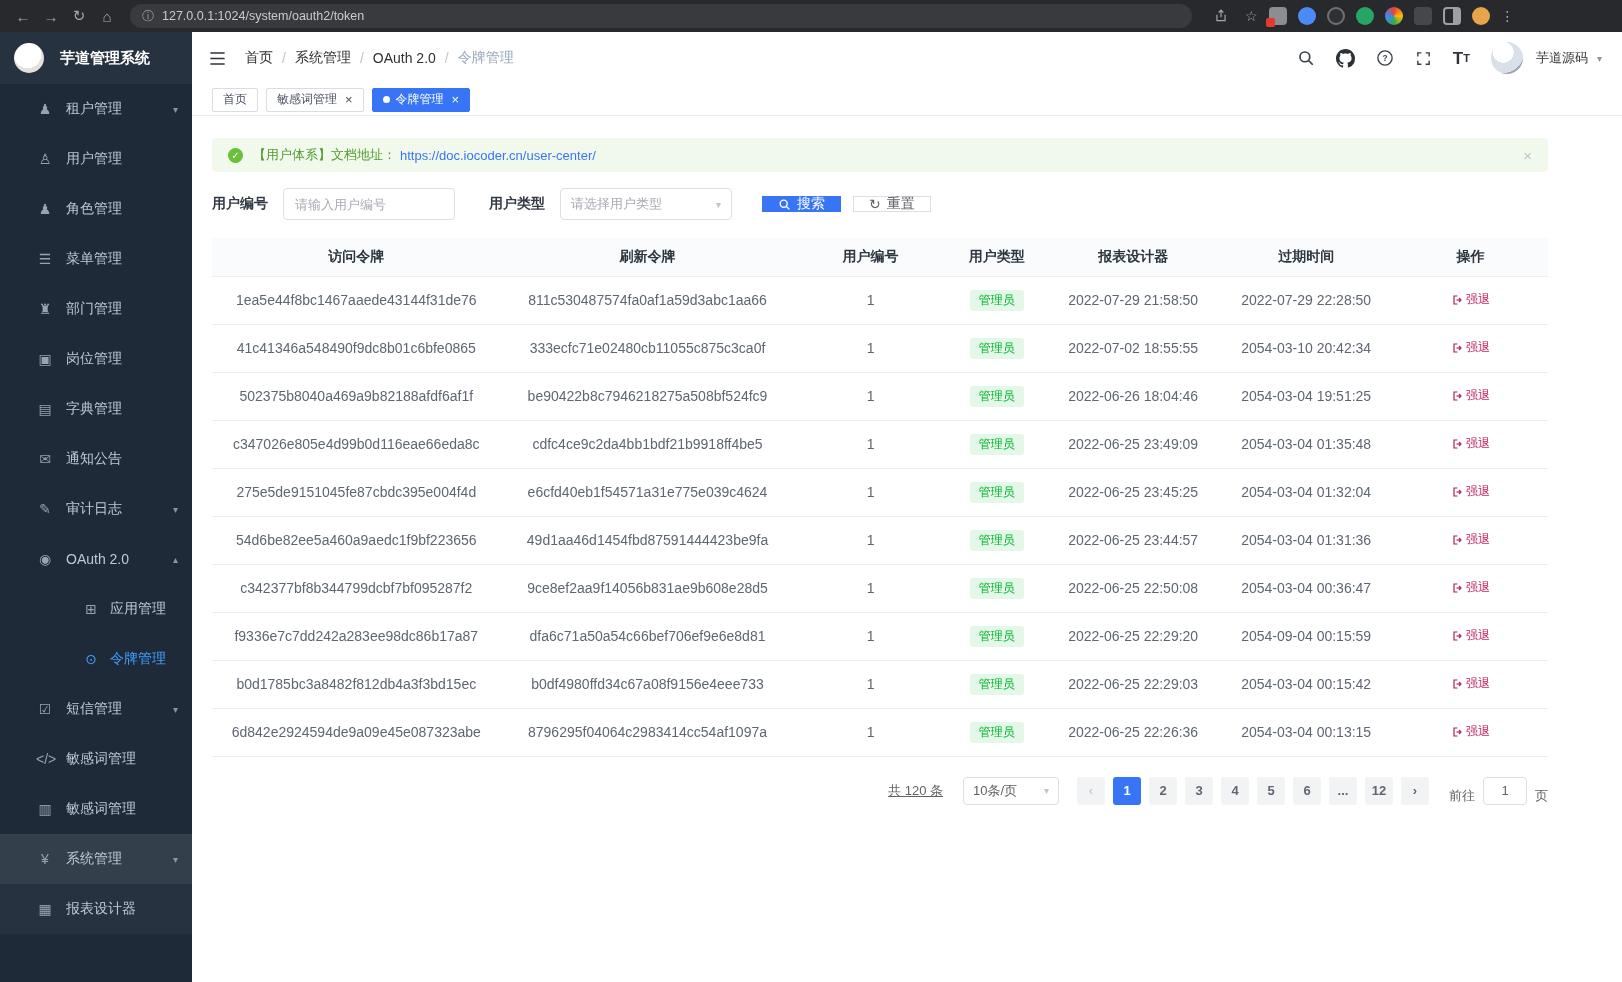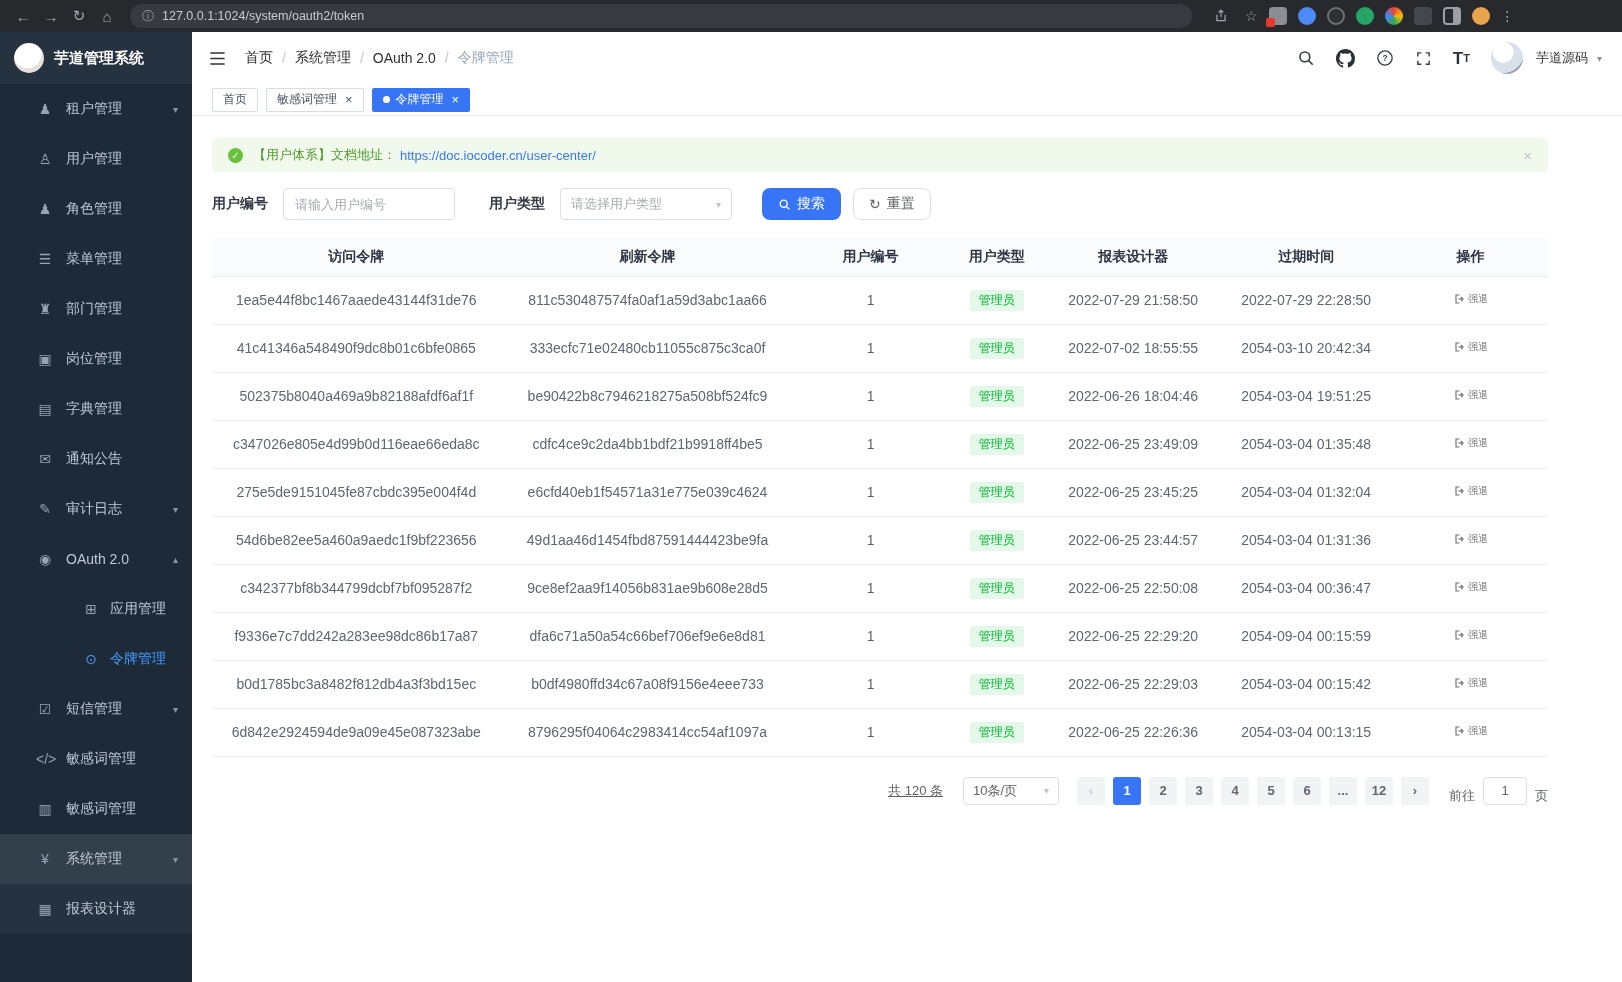--- a/index.html
+++ b/index.html
@@ -17,21 +17,21 @@
   .b-right { display: flex; align-items: center; gap: 11px; margin-left: 14px; }
   .ext { width: 18px; height: 18px; border-radius: 50%; position: relative; display: inline-block; cursor: pointer; }
   .ext.sq { border-radius: 4px; }
   .ext .badge { position: absolute; left: -3px; bottom: -2px; width: 9px; height: 9px; border-radius: 2px; background: #e23b2e; display:block;}
   .b-star { color: #a4a8ad; font-size: 14px; cursor: pointer; }
   .b-dots { color: #a4a8ad; font-size: 14px; cursor: pointer; letter-spacing: 1px;}
 
   
   .app { position: absolute; top: 32px; left: 0; right: 0; bottom: 0; display: flex; }
   .sidebar { width: 192px; flex: 0 0 192px; background: #1e2a38; display: flex; flex-direction: column; }
-  .logo { height: 52px; display: flex; align-items: center; padding: 0 14px; gap: 10px;
+  .logo { height: 52px; display: flex; align-items: center; padding: 0 14px; gap: 16px;
     background: rgba(255,255,255,.04); cursor: pointer; }
   .logo-img { width: 30px; height: 30px; border-radius: 50%;
     background: radial-gradient(circle at 45% 38%, #ffffff 0 55%, #e7e1dc 56% 100%); flex: 0 0 30px; }
   .logo-title { color: #fff; font-size: 15px; font-weight: 700; white-space: nowrap; }
   .menu { flex: 1; overflow: hidden; }
   .menu-item { height: 50px; display: flex; align-items: center; padding: 0 14px 0 36px;
     color: #bfc8d4; font-size: 14px; cursor: pointer; white-space: nowrap; }
   .menu-item .mi-icon { width: 18px; flex: 0 0 18px; margin-right: 12px; font-size: 14px;
     color: #96a3b3; text-align: center; }
   .menu-item.sub { padding-left: 82px; }
@@ -84,35 +84,35 @@
   .f-label { font-size: 14px; font-weight: 700; color: #333a45; margin-right: 15px; white-space: nowrap; }
   .f-label.lbl2 { margin-left: 34px; }
   .f-input { width: 172px; height: 32px; border: 1px solid #dcdfe6; border-radius: 4px;
     padding: 0 11px; font-size: 13px; color: #606266; outline: none;
     font-family: "Liberation Sans", "DejaVu Sans", sans-serif; }
   .f-input::placeholder { color: #a8abb2; }
   .f-select { width: 172px; height: 32px; border: 1px solid #dcdfe6; border-radius: 4px;
     display: flex; align-items: center; justify-content: space-between; padding: 0 10px; cursor: pointer; }
   .sel-ph { font-size: 13px; color: #a8abb2; }
   .sel-caret { font-size: 10px; color: #c0c4cc; }
-  .btn { height: 32px; padding: 0 15px; border-radius: 8px; font-size: 14px; display: inline-flex;
+  .btn { height: 16px; padding: 0 15px; border-radius: 0; font-size: 14px; display: inline-flex;
     align-items: center; gap: 6px; cursor: pointer; border: 1px solid transparent;
     font-family: "Liberation Sans", "DejaVu Sans", sans-serif; }
   .btn-primary { background: #3875f6; color: #fff; margin-left: 30px; }
   .btn-plain { background: #fff; border-color: #dcdfe6; color: #606266; margin-left: 12px; }
   .btn .ric { font-size: 14px; line-height: 1; }
 
   .grid { width: 100%; border-collapse: collapse; table-layout: fixed; margin-top: 18px; }
   .grid th { height: 38px; font-size: 14px; font-weight: 700; color: #2d3540; text-align: center;
     background: #fafbfc; border-bottom: 1px solid #ebeef5; }
   .grid td { height: 48px; font-size: 14px; color: #5f6672; text-align: center;
     border-bottom: 1px solid #ebeef5; white-space: nowrap; overflow: hidden; }
   .tag { display: inline-block; padding: 2px 9px; font-size: 12px; border-radius: 3px;
     color: #00b42a; background: #e4f8e9; }
-  .action { color: #737373; font-size: 10px; display: inline-flex; align-items: center; gap: 3px;
+  .action { color: #be185d; font-size: 12px; display: inline-flex; align-items: center; gap: 3px;
     cursor: pointer; text-decoration: none; }
 
   .pager { display: flex; align-items: center; justify-content: flex-end; gap: 10px;
     margin-top: 20px; font-size: 13px; color: #606266; }
   .pg-total { margin-right: 10px; text-decoration: underline; }
   .pg-size { width: 96px; height: 28px; border: 1px solid #dcdfe6; border-radius: 4px;
     display: flex; align-items: center; justify-content: space-between; padding: 0 9px; cursor: pointer; }
   .pg-pages { display: flex; align-items: center; gap: 8px; margin-left: 8px; }
   .pg-btn { min-width: 28px; height: 28px; padding: 0 6px; background: #f2f3f5; border-radius: 3px;
     display: inline-flex; align-items: center; justify-content: center; color: #5f6672;

